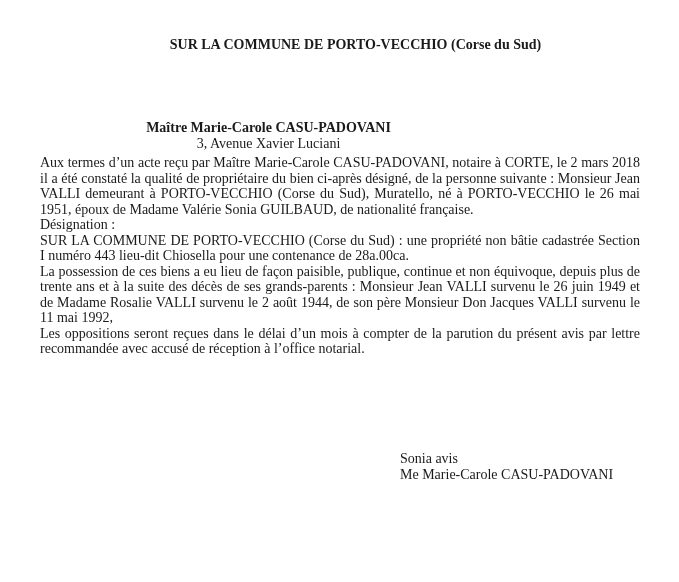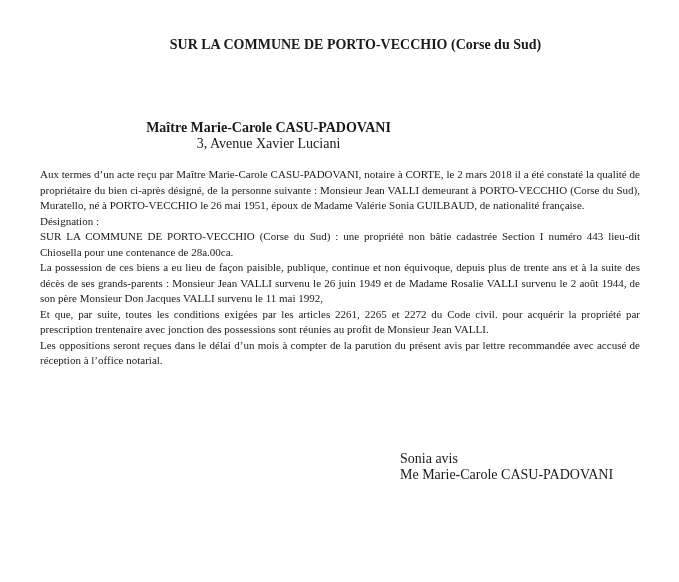--- a/index.html
+++ b/index.html
@@ -48,23 +48,22 @@
       display: block;
     }
     .notary .line {
       display: block;
     }
     .body-text {
       position: absolute;
       left: 40px;
       top: 155px;
       width: 600px;
-      font-size: 11px;
+      font-size: 14px;
       line-height: 15.5px;
-      margin-top: 12px;
     }
     .para {
       margin: 0;
       text-align: justify;
     }
     .para.last-line-left {
       text-align-last: left;
     }
     .signature {
       position: absolute;
@@ -89,21 +88,20 @@
   <div class="notary">
     <span class="name">Maître Marie-Carole CASU-PADOVANI</span>
     <span class="line">3, Avenue Xavier Luciani</span>
   </div>
 
   <div class="body-text">
     <p class="para last-line-left">Aux termes d’un acte reçu par Maître Marie-Carole CASU-PADOVANI, notaire à CORTE, le 2 mars 2018 il a été constaté la qualité de propriétaire du bien ci-après désigné, de la personne suivante : Monsieur Jean VALLI demeurant à PORTO-VECCHIO (Corse du Sud), Muratello, né à PORTO-VECCHIO le 26 mai 1951, époux de Madame Valérie Sonia GUILBAUD, de nationalité française.</p>
     <p class="para last-line-left">Désignation :</p>
     <p class="para last-line-left">SUR LA COMMUNE DE PORTO-VECCHIO (Corse du Sud) : une propriété non bâtie cadastrée Section I numéro 443 lieu-dit Chiosella pour une contenance de 28a.00ca.</p>
     <p class="para last-line-left">La possession de ces biens a eu lieu de façon paisible, publique, continue et non équivoque, depuis plus de trente ans et à la suite des décès de ses grands-parents : Monsieur Jean VALLI survenu le 26 juin 1949 et de Madame Rosalie VALLI survenu le 2 août 1944, de son père Monsieur Don Jacques VALLI survenu le 11 mai 1992,</p>
-    <p class="para last-line-left">Et que, par suite, toutes les conditions exigées  par les articles 2261, 2265 et 2272 du Code civil. pour acquérir la propriété par prescription trentenaire avec jonction des possessions sont réunies au profit de Monsieur Jean VALLI.</p>
     <p class="para last-line-left">Les oppositions seront reçues dans le délai d’un mois à compter de la parution du présent avis par lettre recommandée avec accusé de réception à l’office notarial.</p>
   </div>
 
   <div class="signature">
     <span>Sonia avis</span>
     <span>Me Marie-Carole CASU-PADOVANI</span>
   </div>
 
 </div>
 

